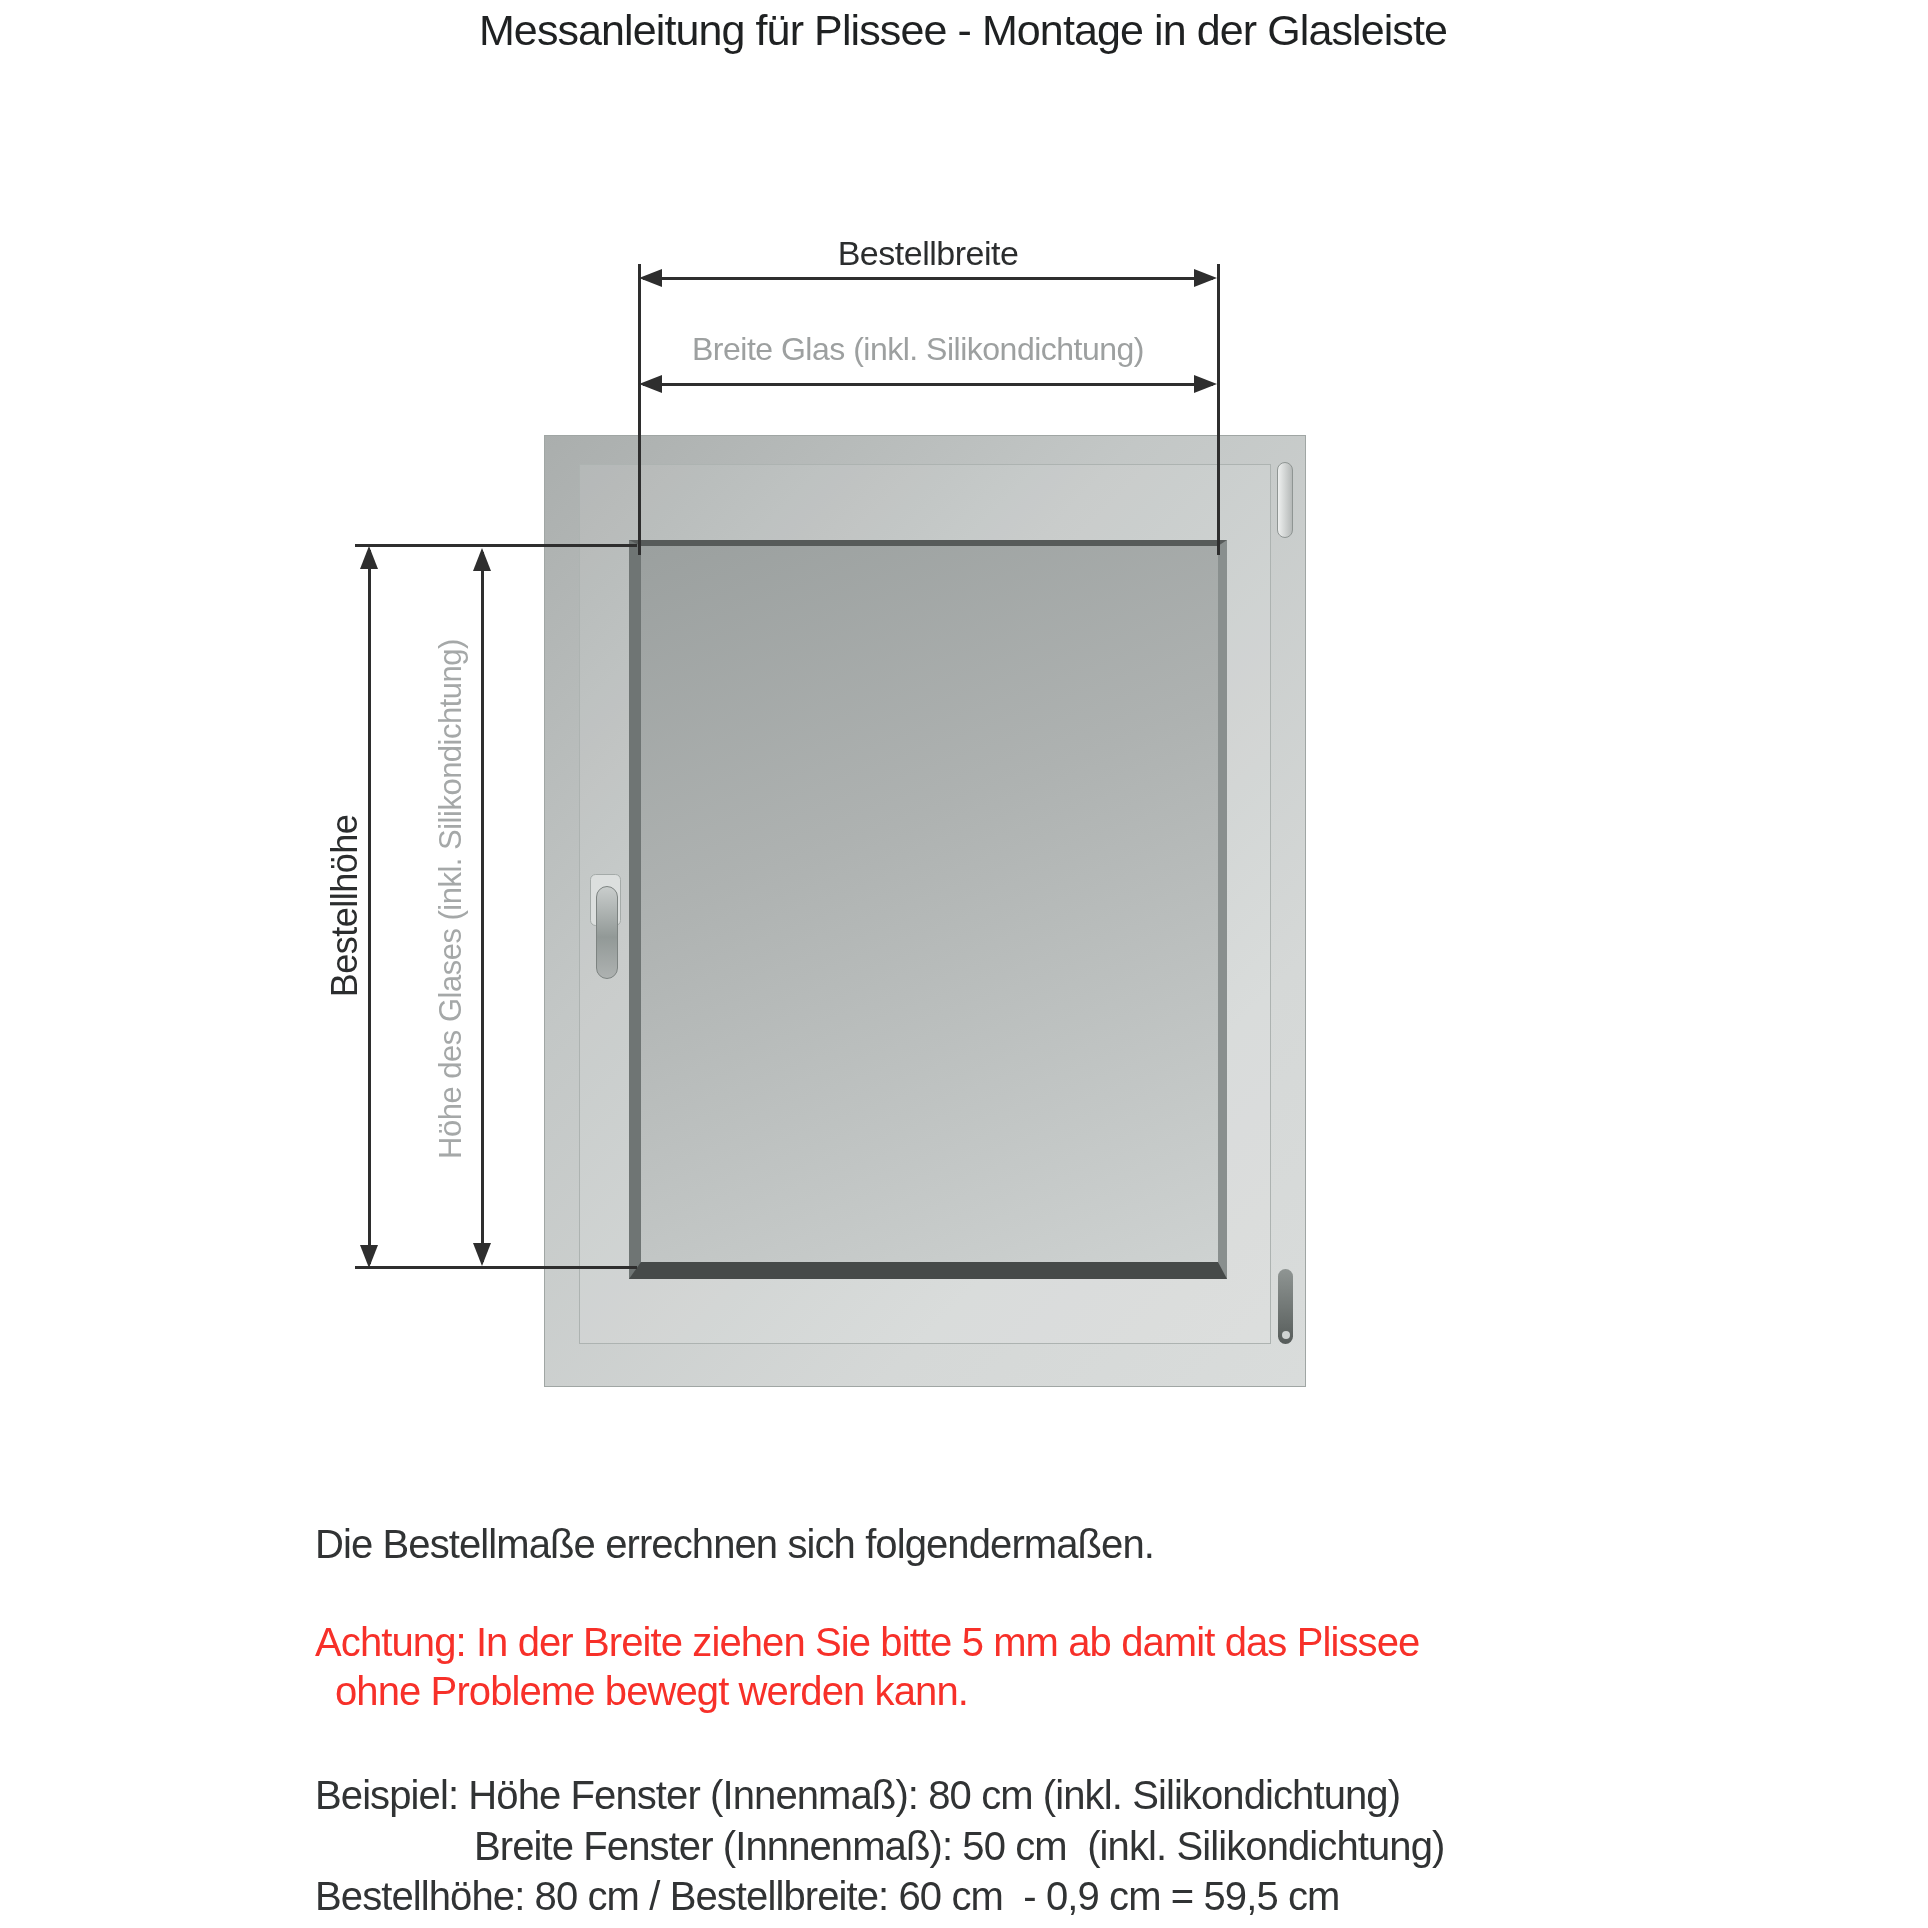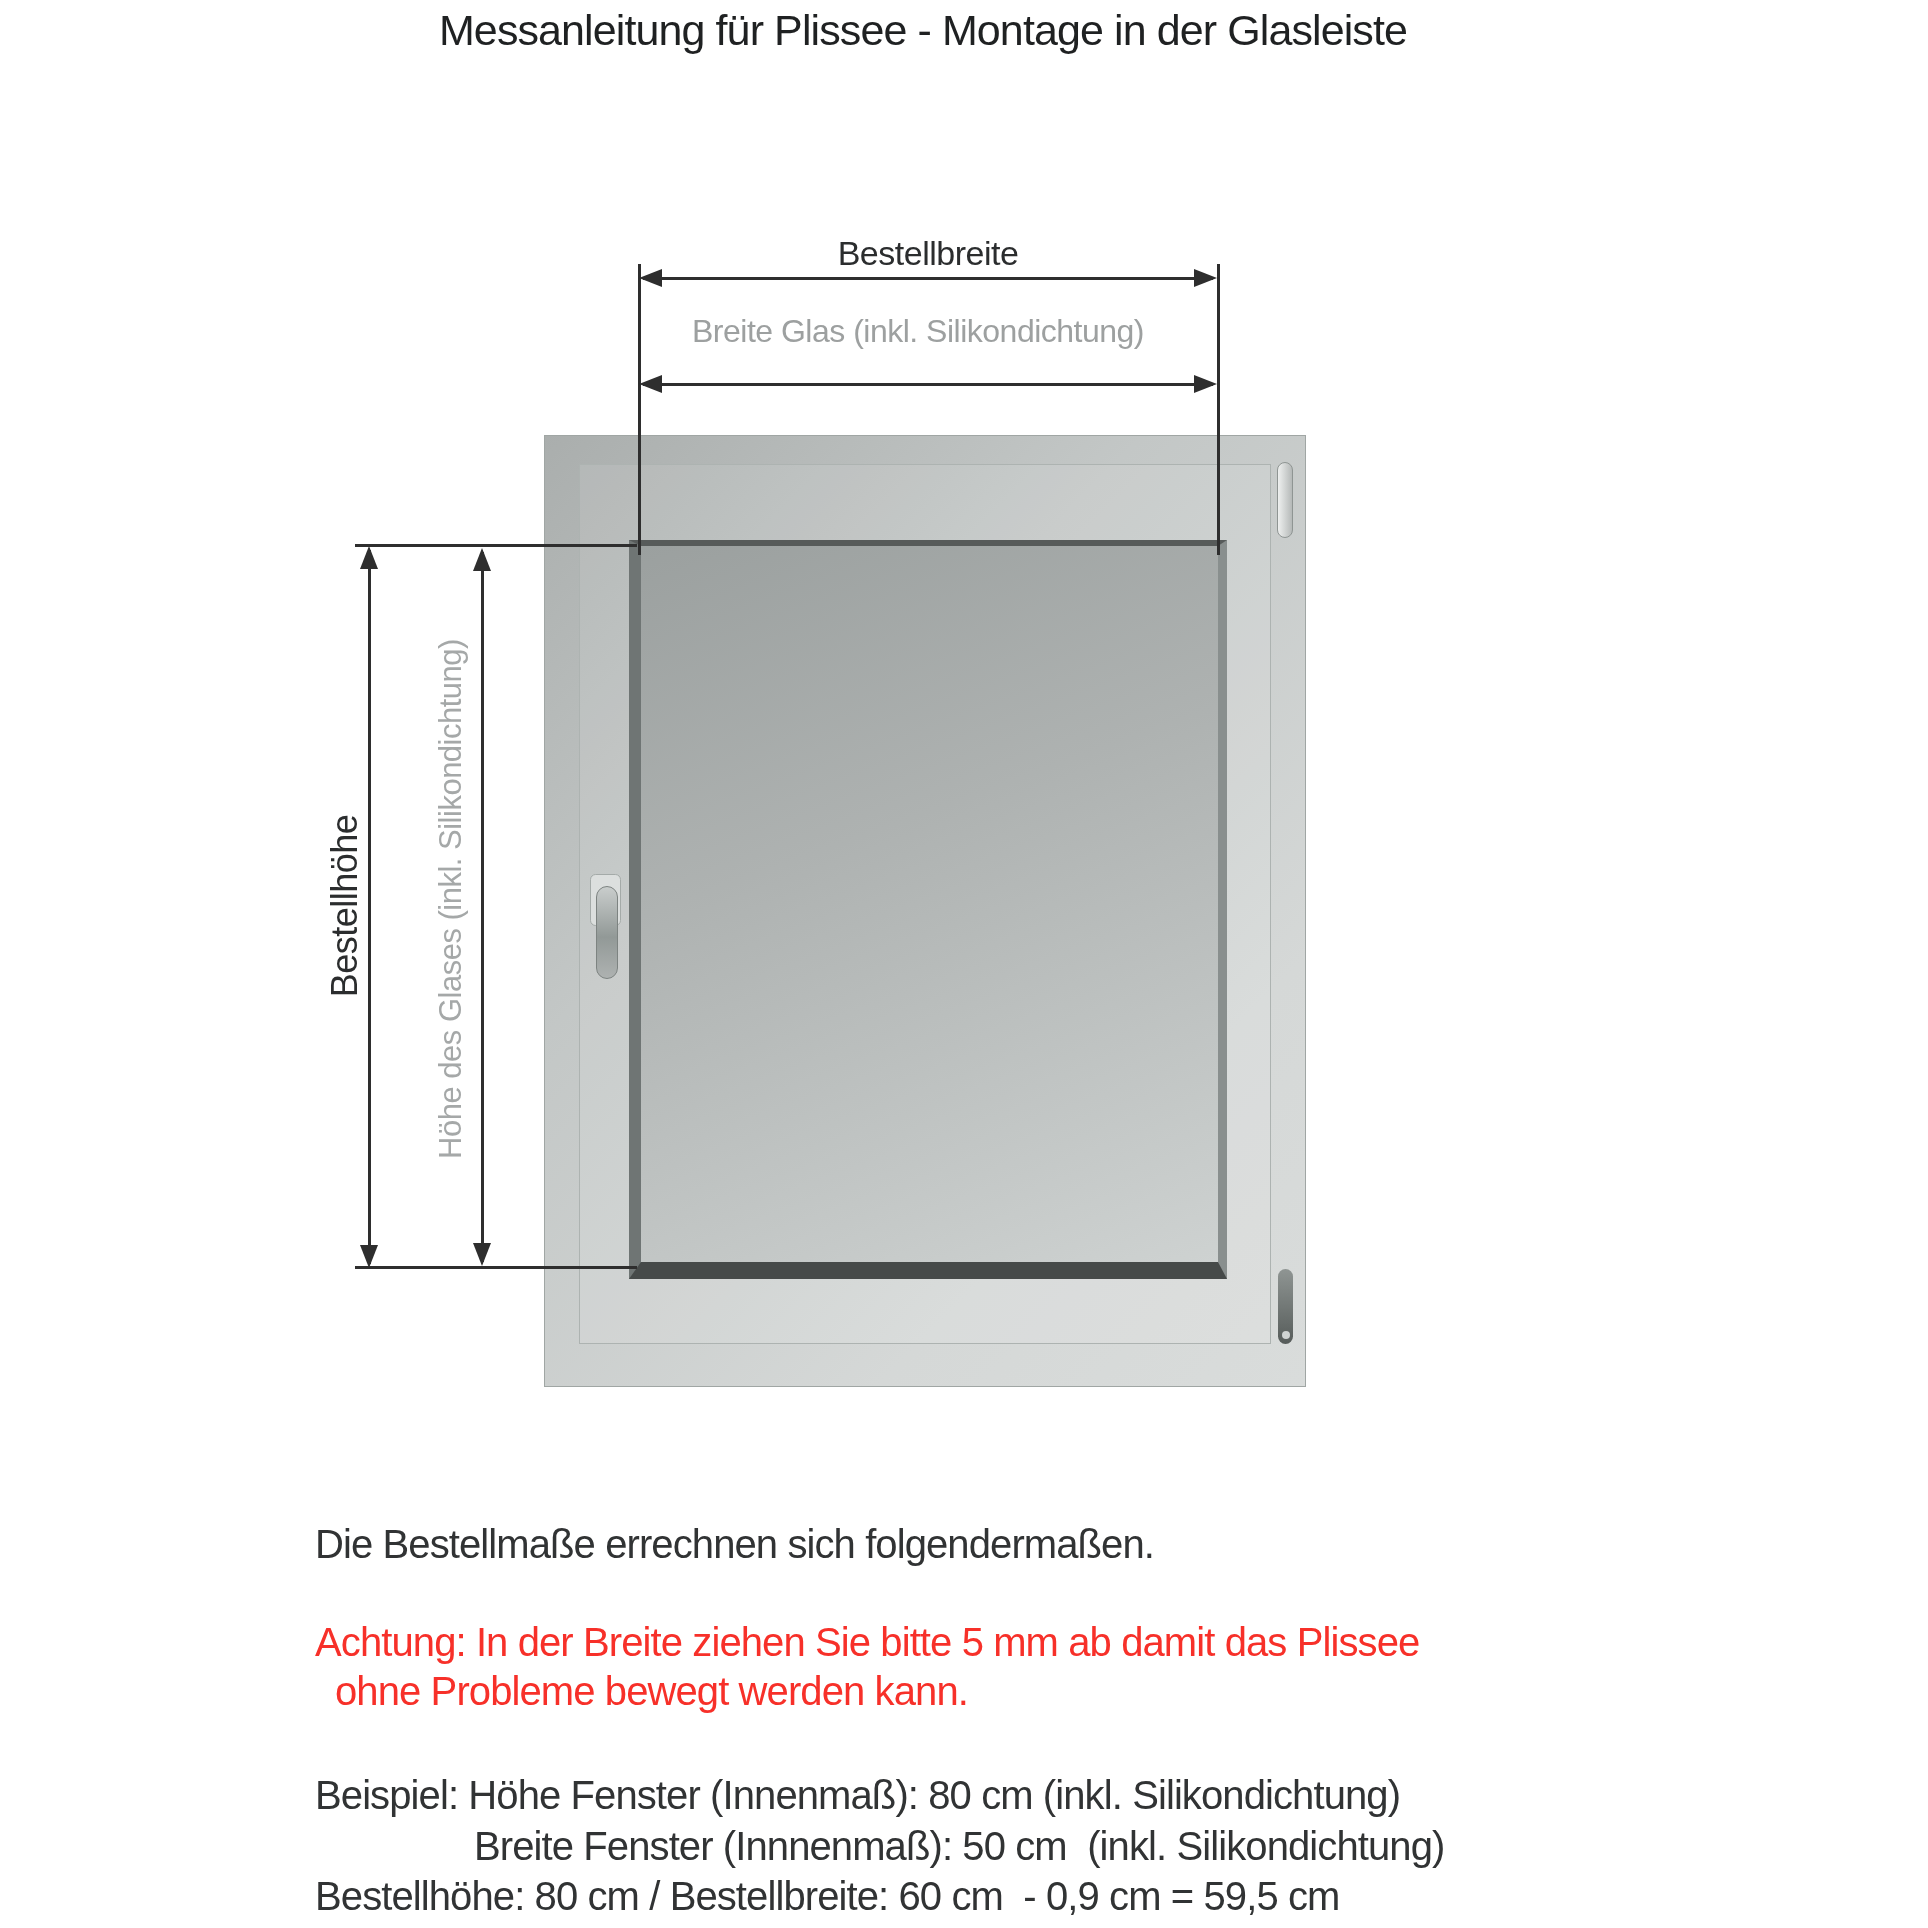--- a/index.html
+++ b/index.html
@@ -5,21 +5,21 @@
   html,body{margin:0;padding:0;background:#ffffff;}
   .page{
     position:relative;width:1928px;height:1928px;background:#ffffff;overflow:hidden;
     font-family:"Liberation Sans",sans-serif;color:#2c2e2f;
   }
   .txt{position:absolute;white-space:pre-wrap;letter-spacing:-0.9px;}
 
   
   .title{
     position:absolute;top:5.6px;left:0;width:1846px;text-align:center;
-    font-size:43px;letter-spacing:-0.9px;color:#1f2122;font-weight:400;
+    font-size:43px;letter-spacing:-0.9px;color:#1f2122;font-weight:400;padding-left:40px;
   }
 
   
   .window{
     position:absolute;left:544px;top:435px;width:762px;height:952px;
     box-sizing:border-box;border:1.9px solid #a0a6a4;
     background:linear-gradient(135deg,#aaaead 0%,#c3c7c6 35%,#d5d8d7 75%,#d9dcdb 100%);
   }
   .sash{
     position:absolute;left:579px;top:464px;width:692px;height:880px;
@@ -63,21 +63,21 @@
   .v-arrow .shaft{position:absolute;top:3.8px;bottom:3.8px;left:11.3px;width:2.8px;background:#2e2e2e;}
   .head{position:absolute;width:0;height:0;}
   .head-left{left:0;top:2.8px;border-top:9.4px solid transparent;border-bottom:9.4px solid transparent;border-right:23.5px solid #2e2e2e;}
   .head-right{right:0;top:2.8px;border-top:9.4px solid transparent;border-bottom:9.4px solid transparent;border-left:23.5px solid #2e2e2e;}
   .head-up{top:0;left:2.8px;border-left:9.4px solid transparent;border-right:9.4px solid transparent;border-bottom:23.5px solid #2e2e2e;}
   .head-down{bottom:0;left:2.8px;border-left:9.4px solid transparent;border-right:9.4px solid transparent;border-top:23.5px solid #2e2e2e;}
 
   
   .mlabel{position:absolute;text-align:center;letter-spacing:-0.5px;}
   .lbl-order-w{left:639px;top:222px;width:578px;font-size:34px;color:#2b2d2e;margin-top:12px;}
-  .lbl-glass-w{left:639px;top:313px;width:558px;font-size:32px;color:#9da0a0;}
+  .lbl-glass-w{left:639px;top:331px;width:558px;font-size:32px;color:#9da0a0;}
   .lbl-order-h{left:156px;top:885px;width:377px;font-size:36px;color:#2b2d2e;transform:rotate(-90deg);}
   .lbl-glass-h{left:121px;top:881px;width:659px;font-size:31px;color:#a5a8a8;transform:rotate(-90deg);}
 
   
   .body-line{font-size:40px;line-height:43px;color:#313334;}
   .red{color:#f73029;text-align:center;}
 </style>
 </head>
 <body>
 

